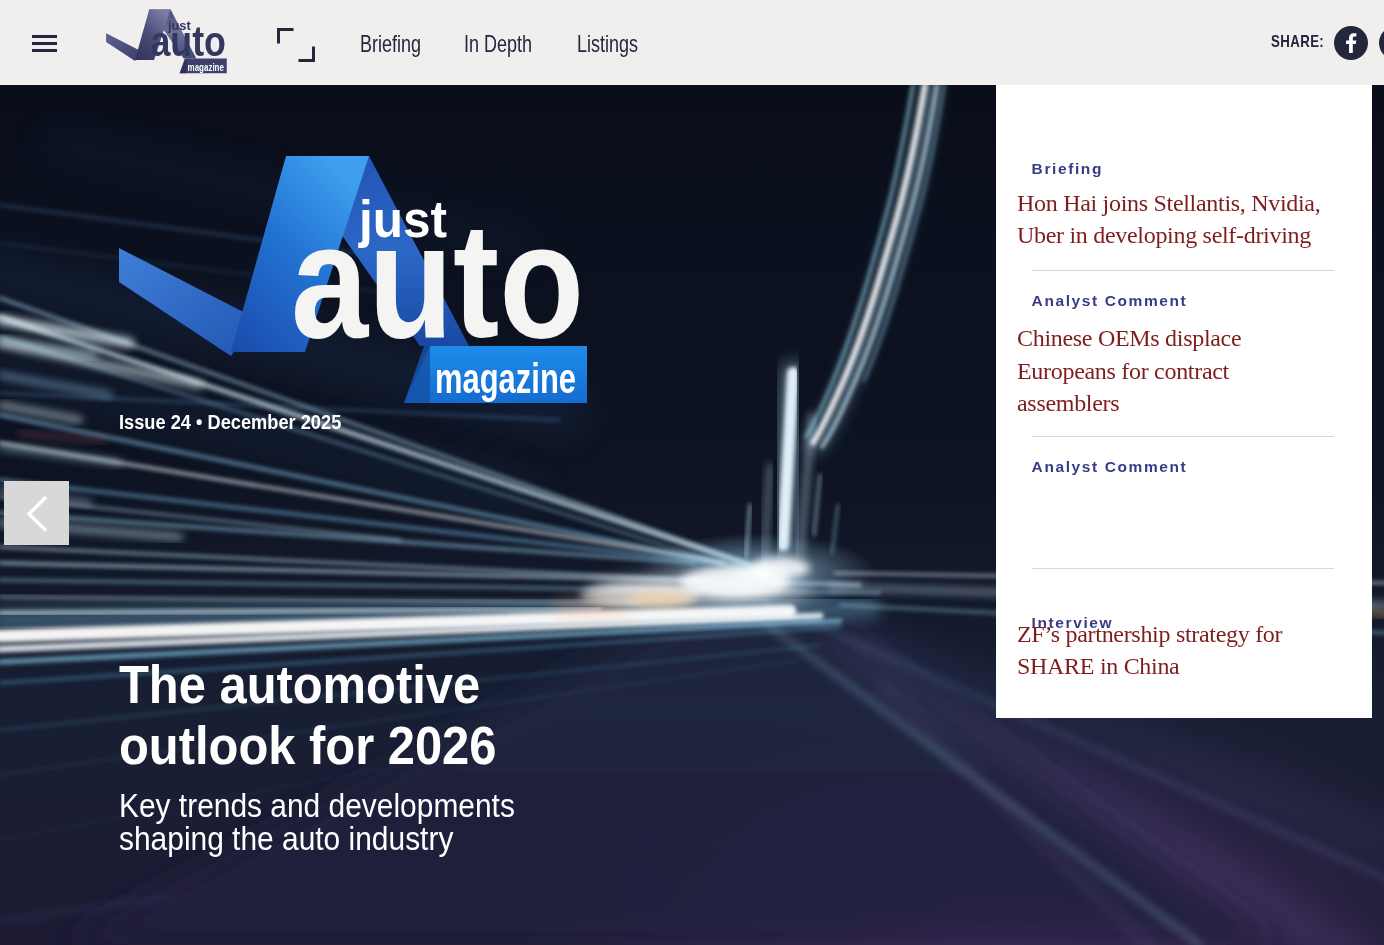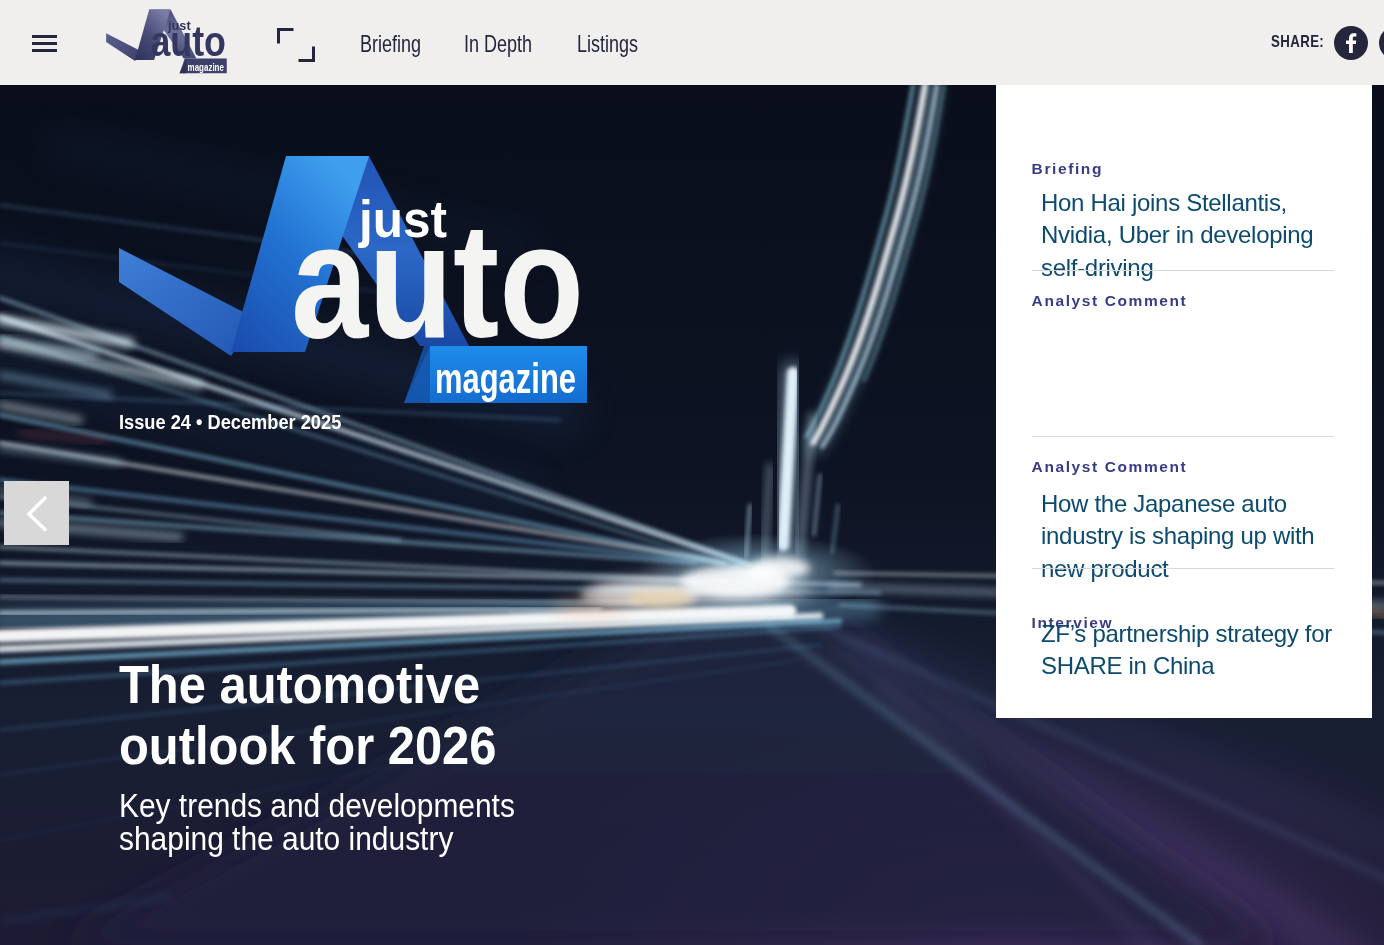--- a/index.html
+++ b/index.html
@@ -15,21 +15,21 @@
   
   .hero{position:absolute;left:0;top:85px;width:1384px;height:860px;background:#0c101e;overflow:hidden;}
   .herologo{position:absolute;left:119px;top:65px;}
   .issue{position:absolute;left:119px;top:326px;font-size:19.5px;font-weight:700;color:#fff;transform:scaleX(.935);transform-origin:0 0;white-space:nowrap;}
   .chev{position:absolute;left:4px;top:396px;width:65px;height:64px;background:#d8d8d8;}
   .h1{position:absolute;left:119px;top:569px;font-size:54px;line-height:60.5px;font-weight:700;color:#fff;transform:scaleX(.905);transform-origin:0 0;white-space:nowrap;}
   .sub{position:absolute;left:119px;top:704px;font-size:34px;line-height:32.5px;font-weight:400;color:#fff;transform:scaleX(.88);transform-origin:0 0;white-space:nowrap;}
   
   .panel{position:absolute;left:996px;top:85px;width:376px;height:633px;background:#fff;}
   .lab{position:absolute;left:35.6px;font-size:15.5px;font-weight:700;color:#383c86;letter-spacing:1.6px;white-space:nowrap;}
-  .hl{position:absolute;left:45px;width:309px;font-family:Liberation Sans, sans-serif;font-size:24px;line-height:32.5px;color:#0c4a6e;letter-spacing:-0.3px;}
+  .hl{position:absolute;left:21px;width:309px;font-family:Liberation Serif, serif;font-size:24px;line-height:32.5px;color:#7f1d1d;letter-spacing:-0.3px;}
   .div{position:absolute;left:35.6px;width:302px;height:1px;background:#d8d8d8;}
 </style>
 </head>
 <body>
 
 <div class="hero">
   <svg id="herobg" width="1384" height="860" viewBox="0 0 1384 860">
     <defs>
       <linearGradient id="bgv" x1="0" y1="0" x2="0" y2="1">
         <stop offset="0" stop-color="#0a0e1b"></stop>
@@ -201,23 +201,23 @@
       </svg></div>
   <div class="h1">The automotive<br>outlook for 2026</div>
   <div class="sub">Key trends and developments<br>shaping the auto industry</div>
 </div>
 
 <div class="panel">
   <div class="lab" style="top:75px">Briefing</div>
   <div class="hl" style="top:101.5px">Hon Hai joins Stellantis, Nvidia, Uber in developing self‑driving</div>
   <div class="div" style="top:185px"></div>
   <div class="lab" style="top:206.5px">Analyst Comment</div>
+  <div class="hl" style="top:237px">Chinese OEMs displace Europeans for contract assemblers</div>
   <div class="div" style="top:350.5px"></div>
   <div class="lab" style="top:373px">Analyst Comment</div>
-  <div class="hl" style="top:402.5px">How the Japanese auto industry is shaping up with new product</div>
   <div class="div" style="top:483px"></div>
   <div class="lab" style="top:529px">Interview</div>
   <div class="hl" style="top:532.5px">ZF’s partnership strategy for SHARE in China</div>
 </div>
 
 <div class="nav">
   <div class="burger">
       <span></span>
       <span></span>
       <span></span>

